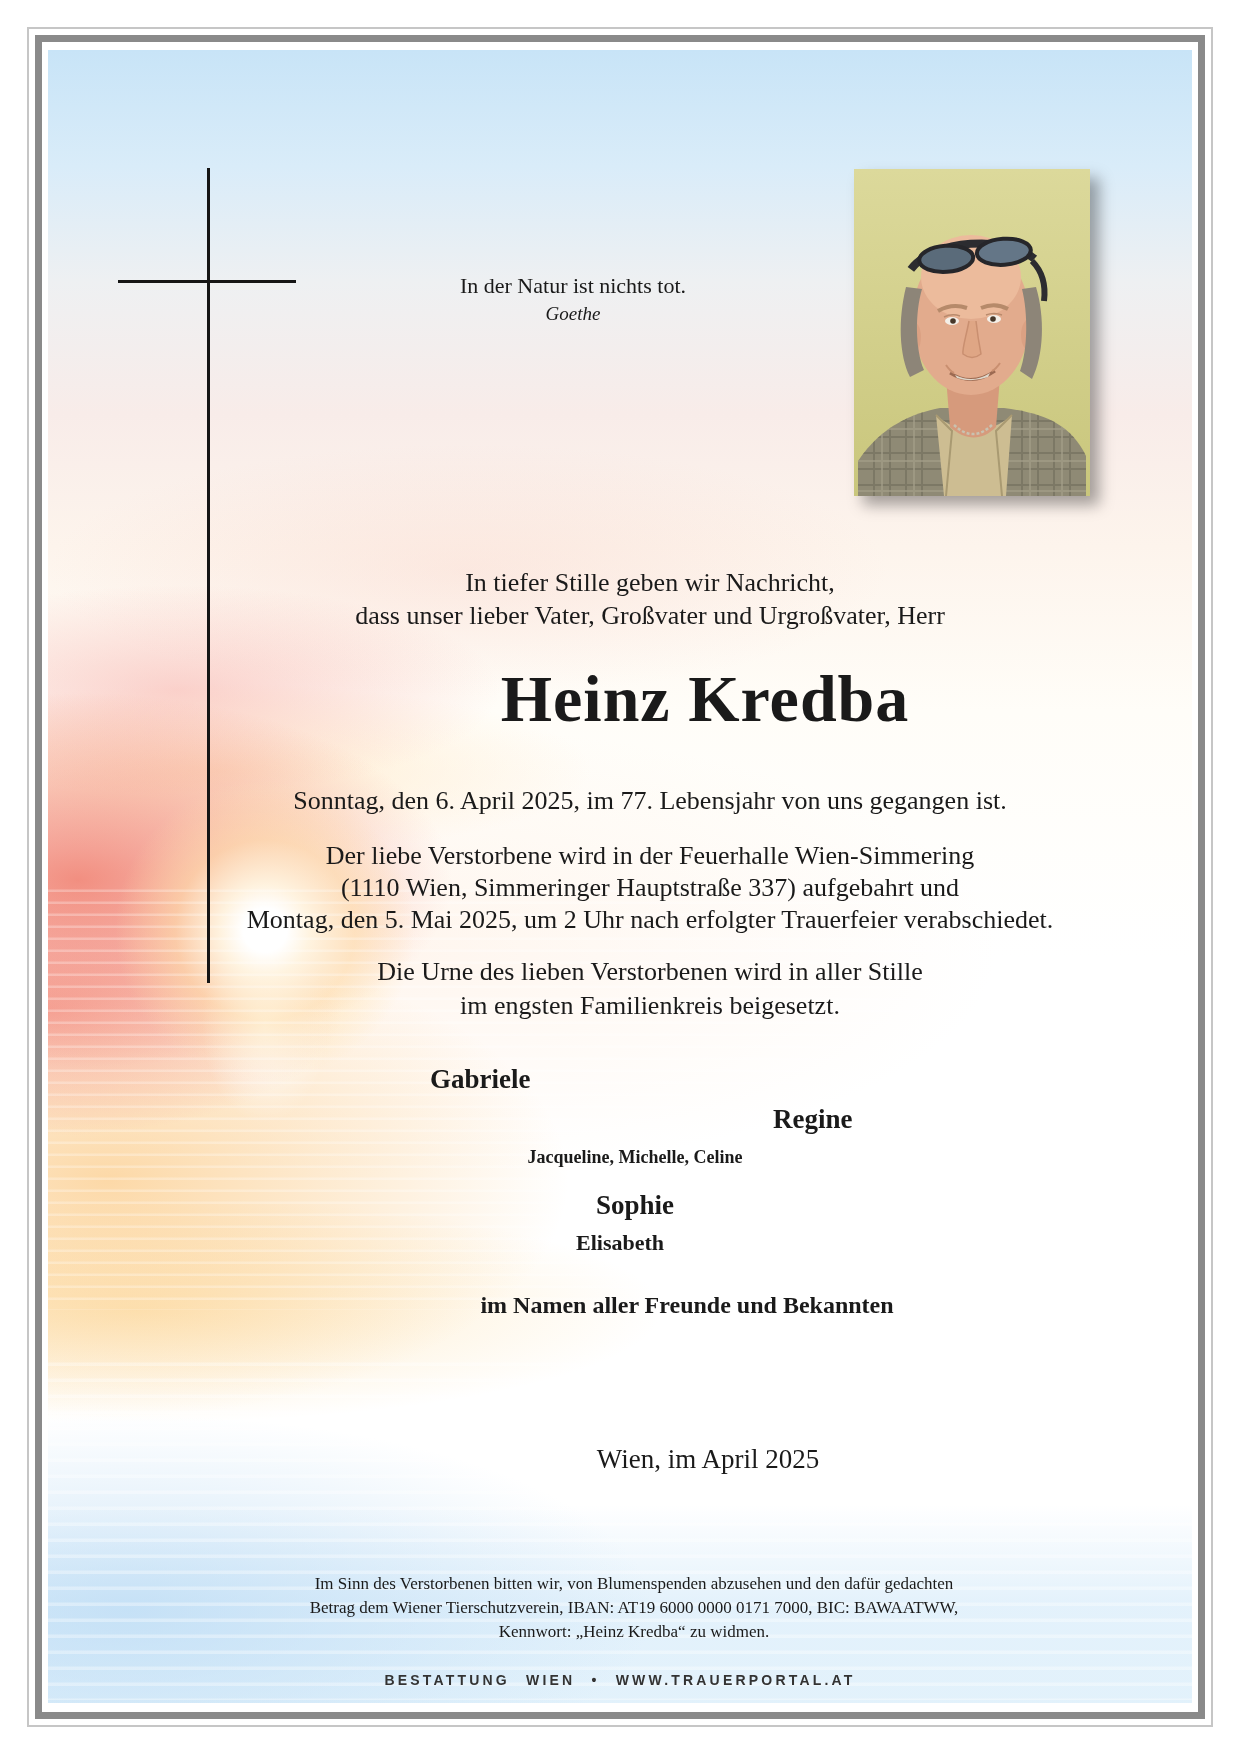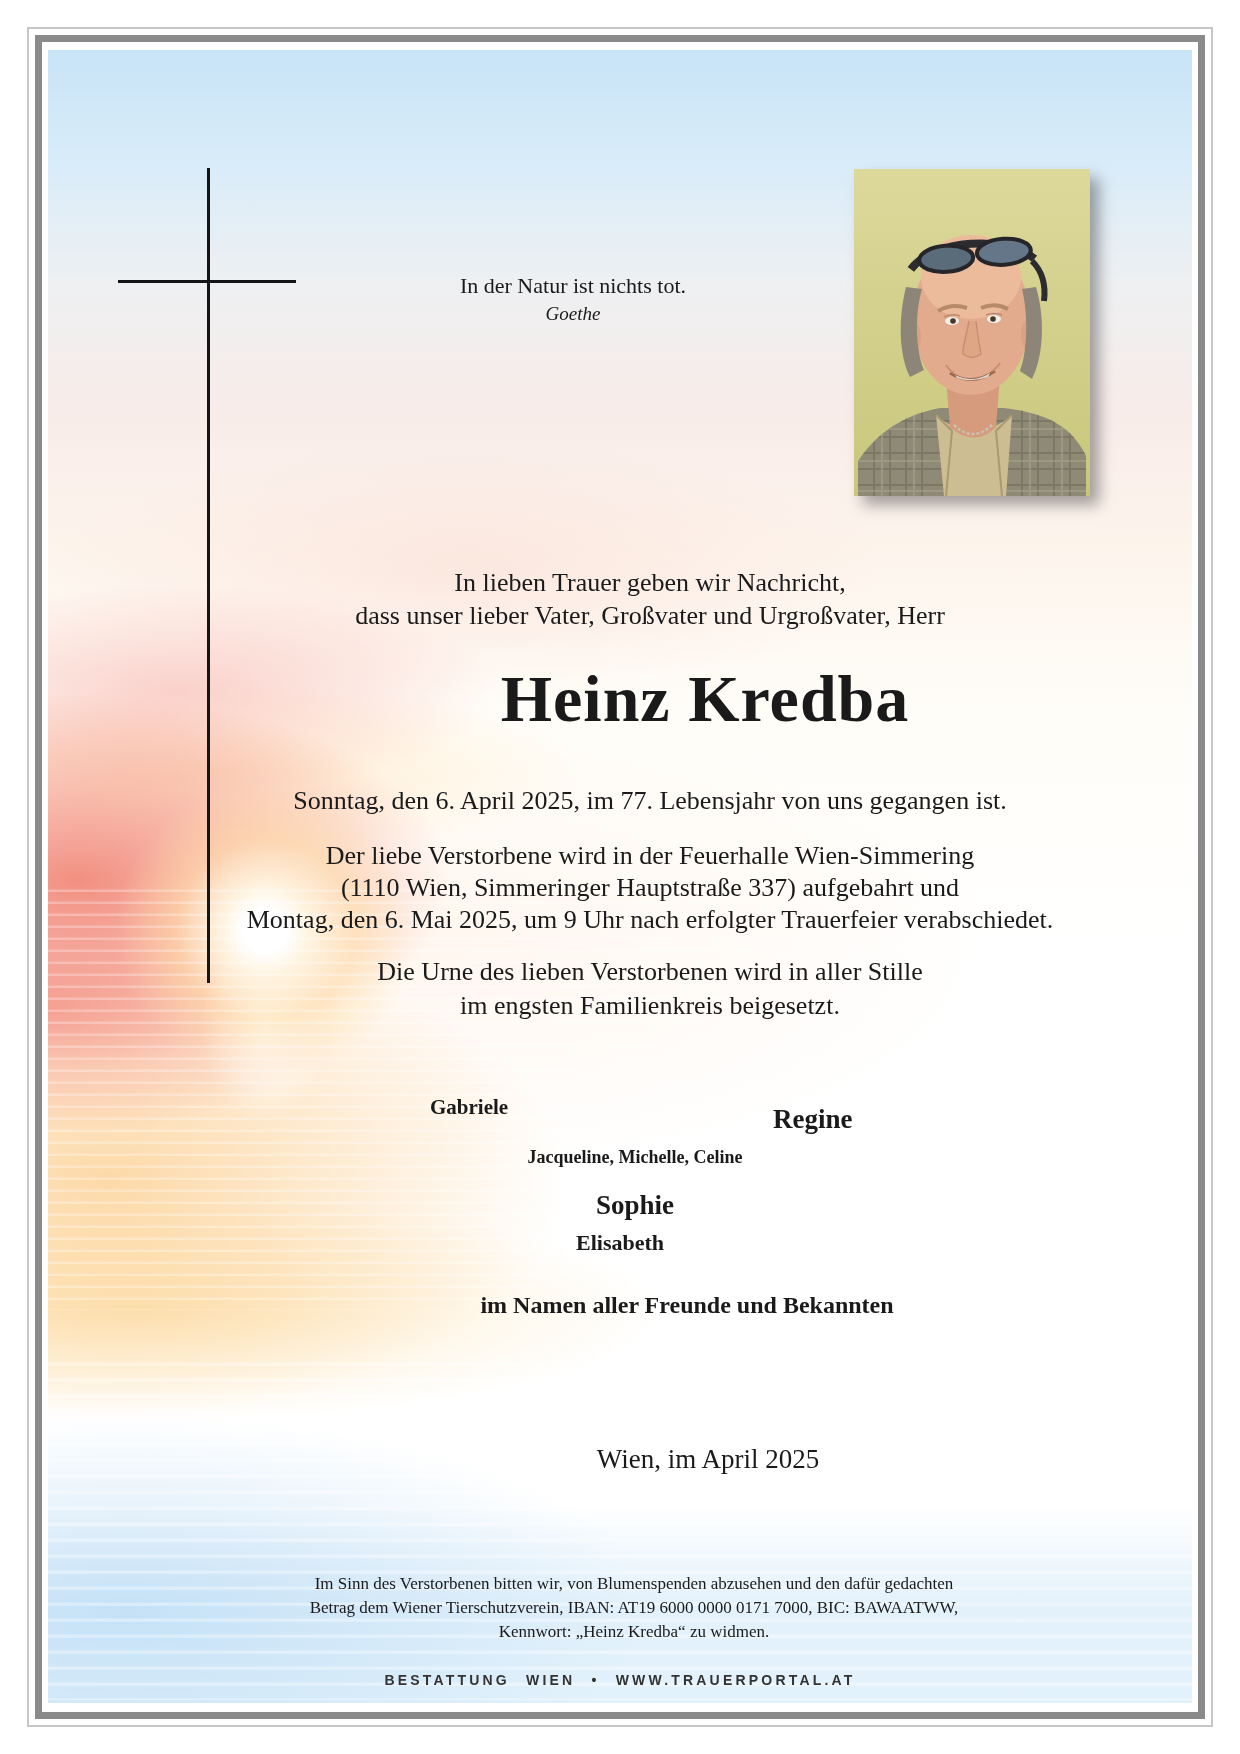--- a/index.html
+++ b/index.html
@@ -41,21 +41,21 @@
   .portrait svg{display:block;}
   
   .tb{position:absolute;text-align:center;line-height:1.25;}
   .quote{left:423px;top:272px;width:300px;font-size:22px;}
   .quote-author{font-size:19px;margin-top:2px;font-style:italic;}
   .intro{left:60px;top:566px;width:1180px;font-size:26px;line-height:33px;}
   .deceased{left:115px;top:658px;width:1180px;font-size:66px;font-weight:700;letter-spacing:1px;}
   .passing{left:60px;top:785px;width:1180px;font-size:26px;}
   .ceremony{left:60px;top:840px;width:1180px;font-size:26px;line-height:32px;}
   .urn{left:60px;top:955px;width:1180px;font-size:26px;line-height:34px;}
-  .mourner-left{left:430px;top:1094px;font-size:21px;font-weight:700;text-align:left;}
+  .mourner-left{left:430px;top:1063px;font-size:27px;font-weight:700;text-align:left;}
   .mourner-right{left:773px;top:1103px;font-size:27px;font-weight:700;text-align:left;}
   .mourners2{left:45px;top:1146px;width:1180px;font-size:18px;font-weight:700;}
   .mourners3{left:45px;top:1189px;width:1180px;font-size:27px;font-weight:700;}
   .mourners4{left:30px;top:1229px;width:1180px;font-size:22px;font-weight:700;}
   .closing{left:97px;top:1290px;width:1180px;font-size:24px;font-weight:700;}
   .place-date{left:118px;top:1443px;width:1180px;font-size:27px;}
   .donation{left:44px;top:1572px;width:1180px;font-size:17px;line-height:24px;}
   .brand{left:5px;top:1672px;width:1230px;font-family:"Liberation Sans", sans-serif;
     font-size:14px;font-weight:700;letter-spacing:3.2px;word-spacing:9px;color:#333333;}
 </style>
@@ -159,32 +159,32 @@
       <path d="M92,196 q4,6 8,8 M146,194 q-4,6 -8,8" fill="none" stroke="#c98f70" stroke-width="2"></path>
     </svg>
   </div>
 
   <div class="tb quote">
     <div>In der Natur ist nichts tot.</div>
     <div class="quote-author">Goethe</div>
   </div>
 
   <div class="tb intro">
-    <div>In lieben Trauer geben wir Nachricht,</div>
+    <div>In tiefer Stille geben wir Nachricht,</div>
     <div>dass unser lieber Vater, Großvater und Urgroßvater, Herr</div>
   </div>
 
   <div class="tb deceased">Heinz Kredba</div>
 
   <div class="tb passing">Sonntag, den 6. April 2025, im 77. Lebensjahr von uns gegangen ist.</div>
 
   <div class="tb ceremony">
     <div>Der liebe Verstorbene wird in der Feuerhalle Wien-Simmering</div>
     <div>(1110 Wien, Simmeringer Hauptstraße 337) aufgebahrt und</div>
-    <div>Montag, den 6. Mai 2025, um 9 Uhr nach erfolgter Trauerfeier verabschiedet.</div>
+    <div>Montag, den 5. Mai 2025, um 2 Uhr nach erfolgter Trauerfeier verabschiedet.</div>
   </div>
 
   <div class="tb urn">
     <div>Die Urne des lieben Verstorbenen wird in aller Stille</div>
     <div>im engsten Familienkreis beigesetzt.</div>
   </div>
 
   <div class="tb mourner-left">Gabriele</div>
   <div class="tb mourner-right">Regine</div>
   <div class="tb mourners2">Jacqueline, Michelle, Celine</div>

